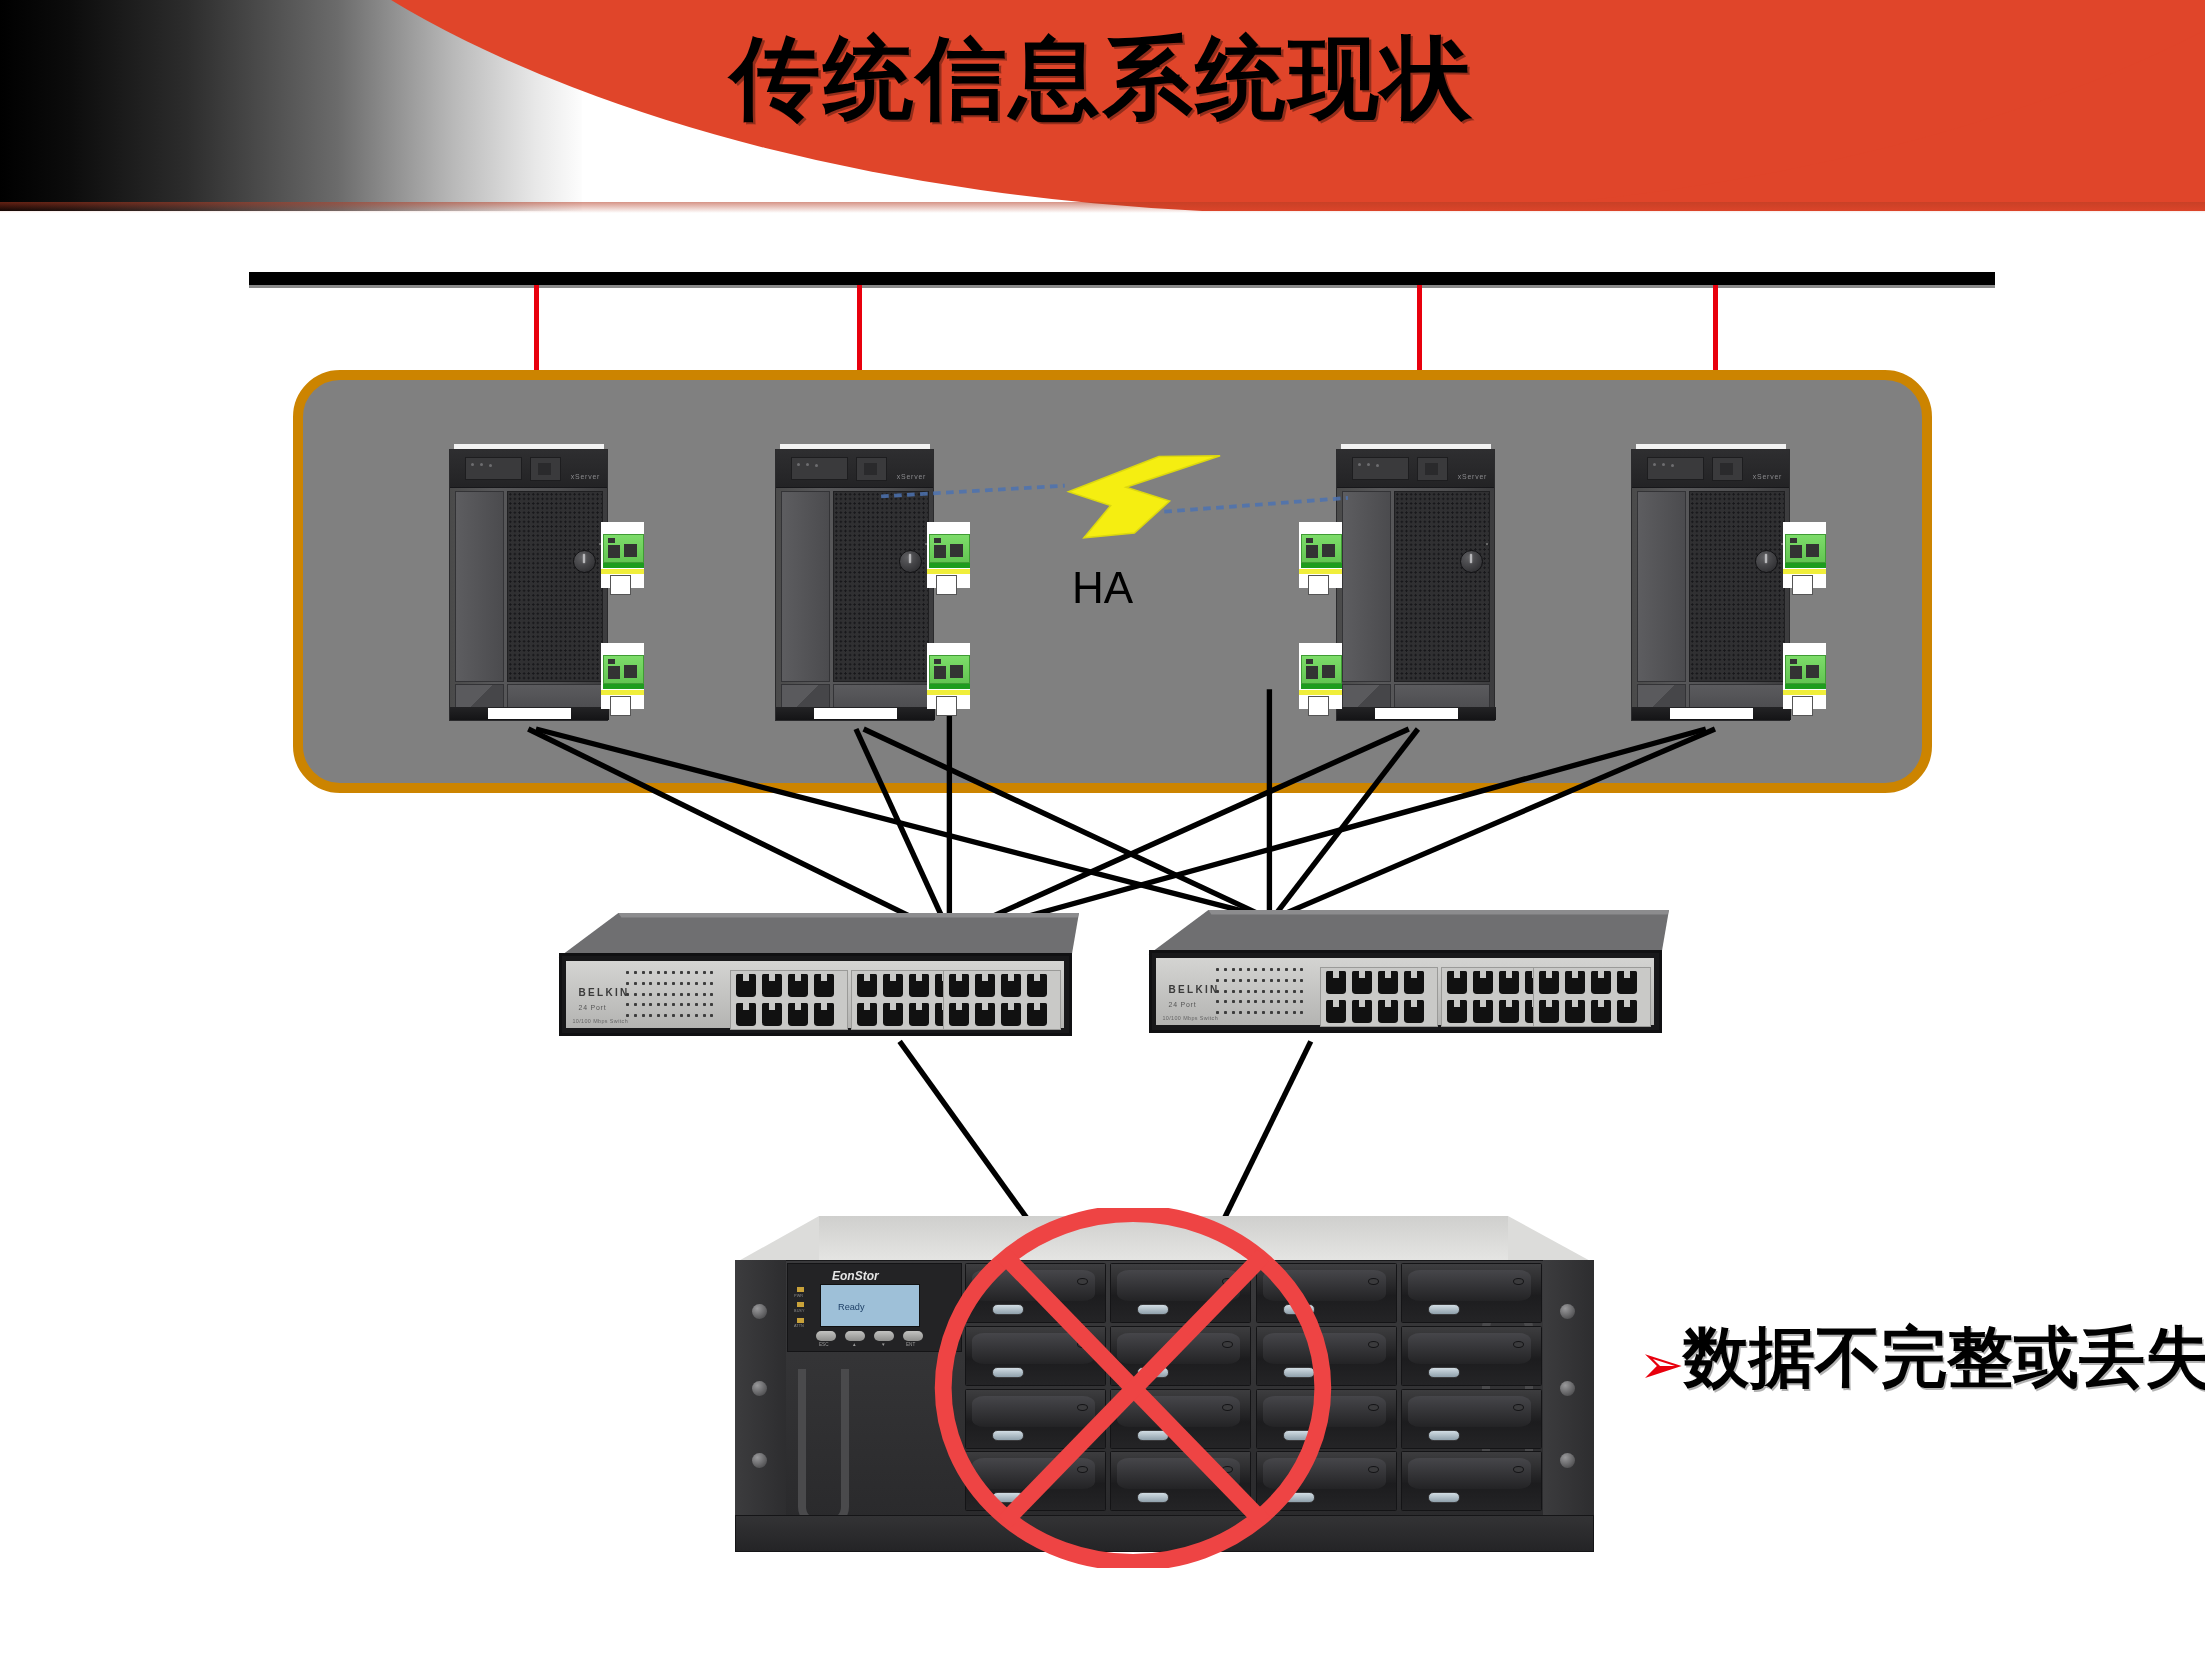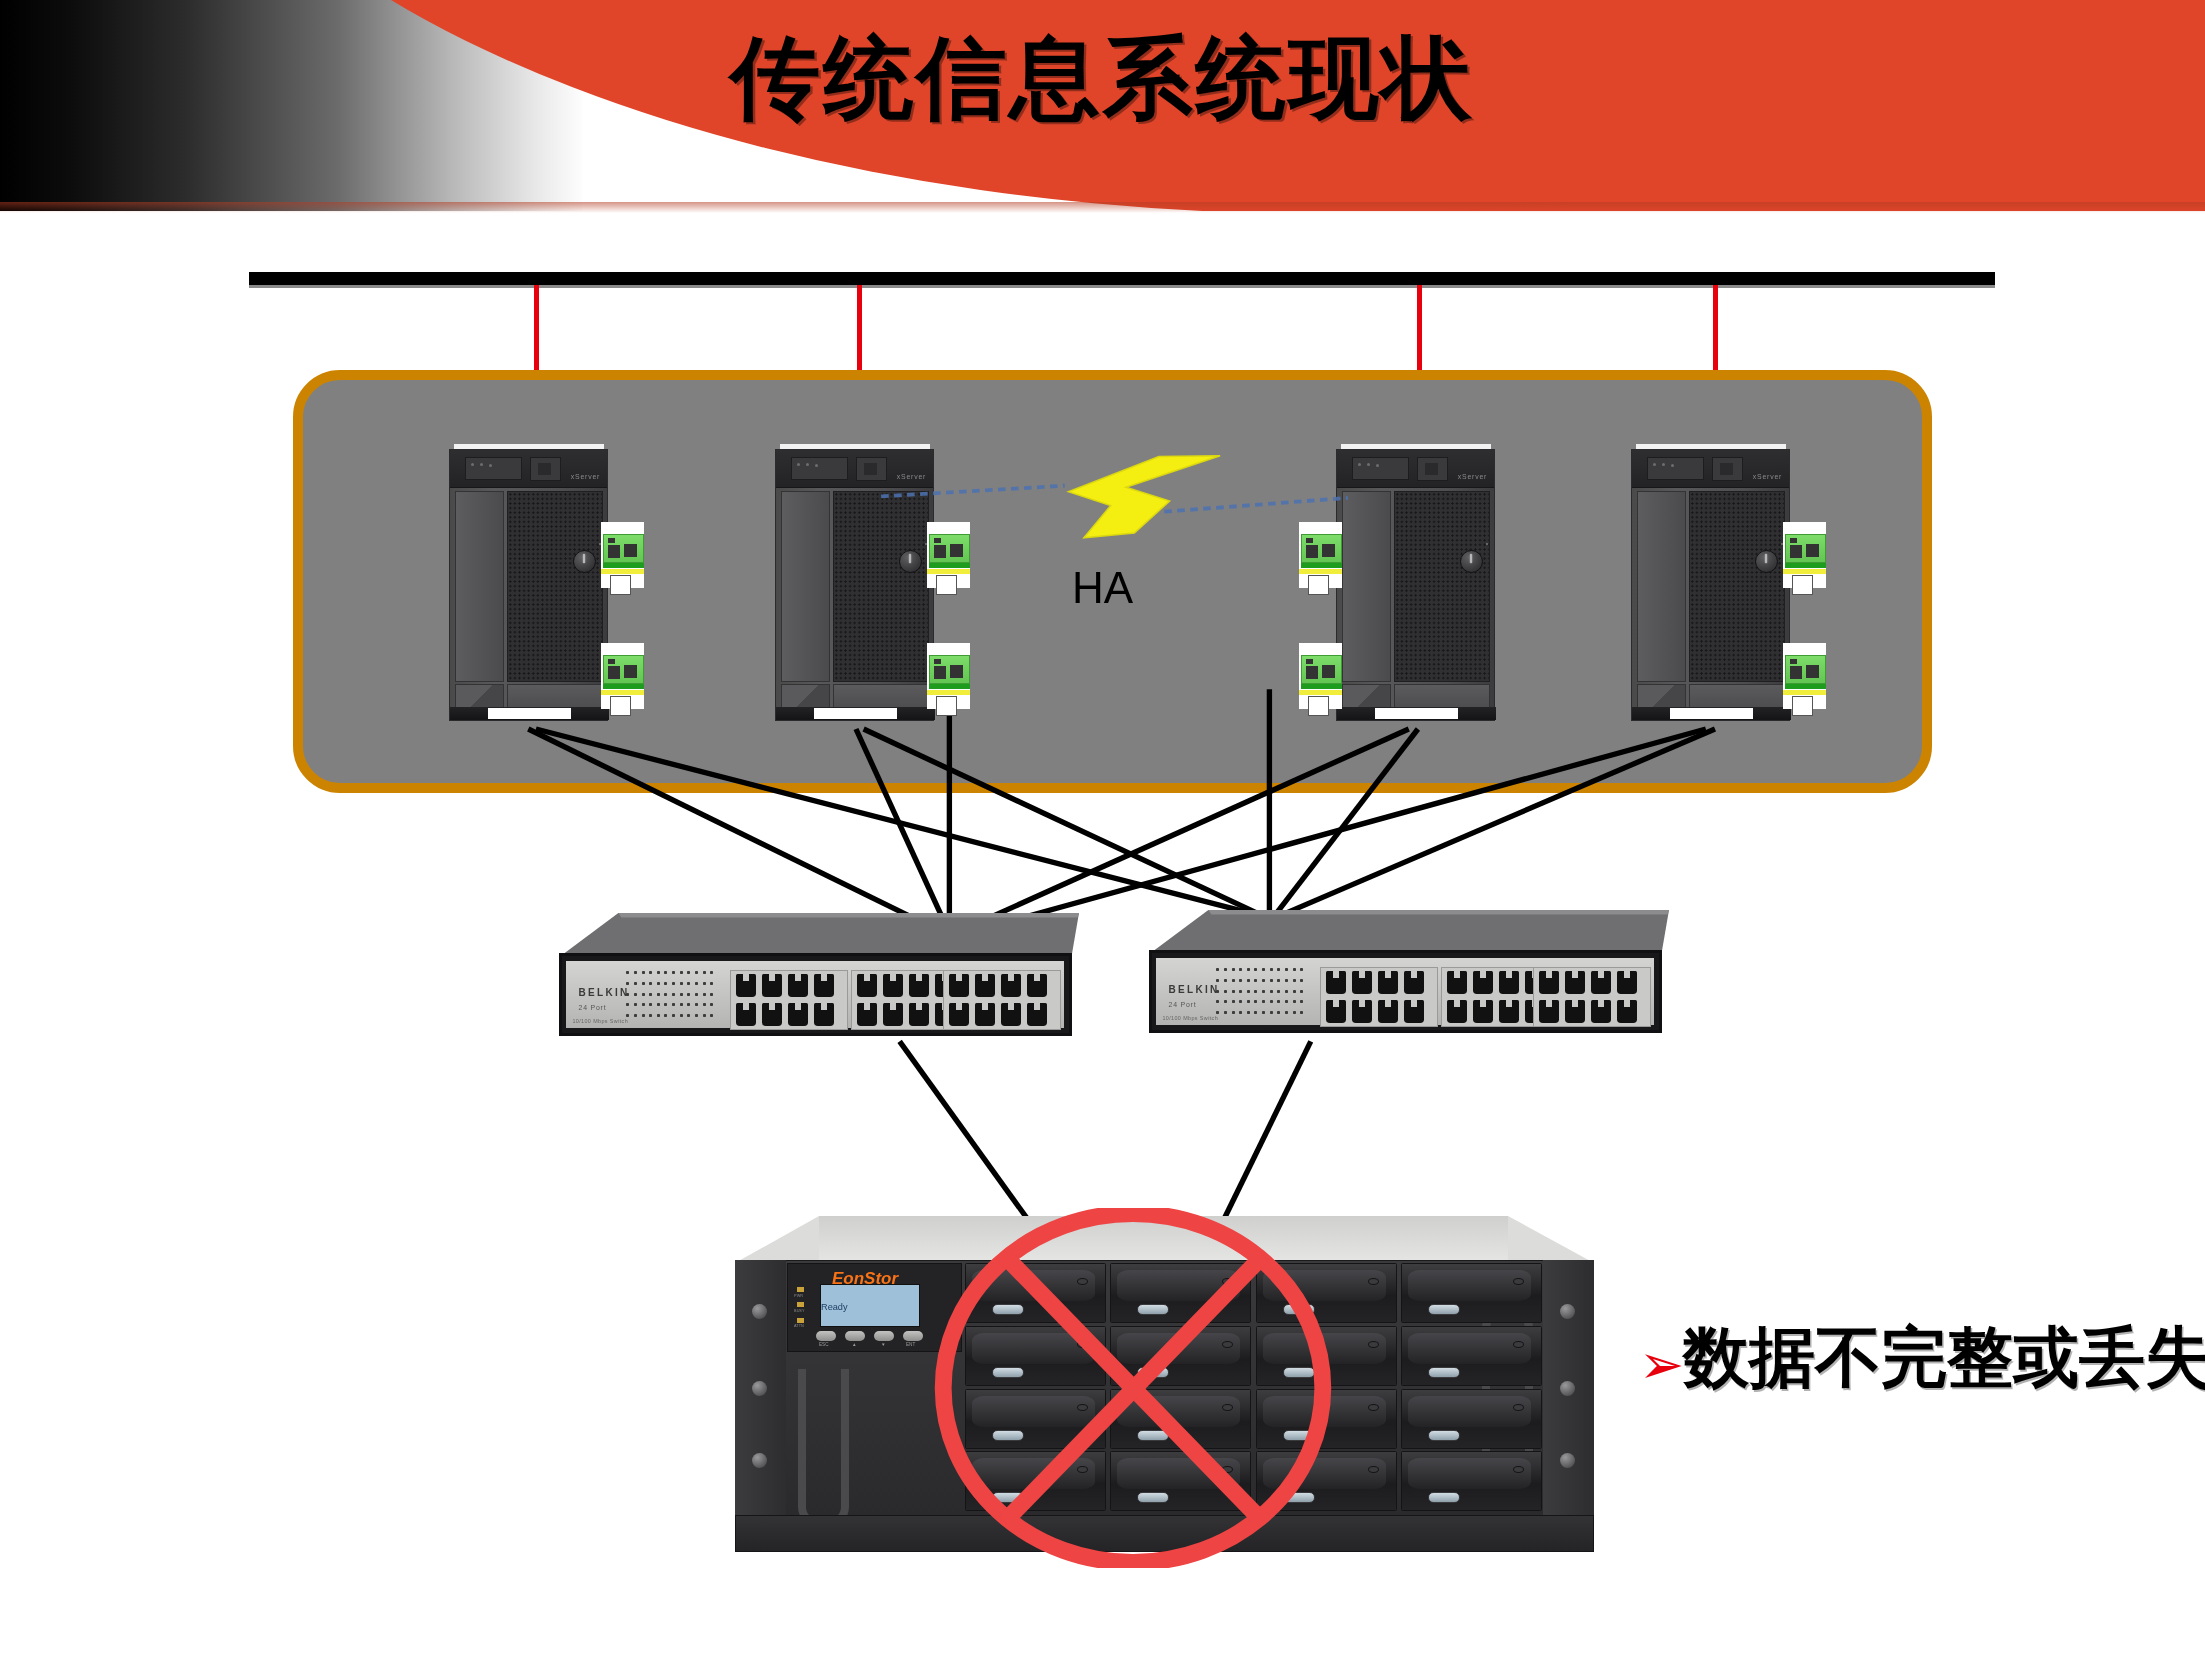--- a/index.html
+++ b/index.html
@@ -111,24 +111,24 @@
      background:linear-gradient(to bottom,#3a3a3c,#2a2a2c);border:1.5px solid #1a1a1c;box-sizing:border-box;}
   .st-earl,.st-earr{position:absolute;top:44px;width:51px;height:259px;
      background:linear-gradient(to right,#3c3c3e,#2d2d2f);}
   .st-earl{left:0;} .st-earr{right:0;}
   .st-screw{position:absolute;left:17px;width:15.3px;height:15.3px;border-radius:50%;
      background:radial-gradient(circle at 35% 30%,#9a9a9c,#3b3b3d);}
   .st-handle{position:absolute;width:35px;height:176px;
      border:8.4px solid #4a4a4c;border-radius:18.4px;background:transparent;}
   #st-lcdpanel{position:absolute;left:52px;top:47px;width:175px;height:89px;
      background:#232325;border:1.5px solid #141416;box-sizing:border-box;}
-  #st-lcdbrand{position:absolute;left:44px;top:4.6px;font-size:17px;color:#f97316;font-weight:bold;font-style:italic;}
+  #st-lcdbrand{position:absolute;left:44px;top:4.6px;font-size:12px;color:#e5e5e5;font-weight:bold;font-style:italic;}
   #st-lcd{position:absolute;left:32px;top:20px;width:100px;height:43px;
      background:#9ec0d8;border:1.5px solid #111;box-sizing:border-box;}
-  #st-lcdtext{position:absolute;left:0;top:17px;font-size:9.2px;color:#1d3f66;}
+  #st-lcdtext{position:absolute;left:17px;top:17px;font-size:9.2px;color:#1d3f66;}
   .st-ledrow{position:absolute;left:9.2px;width:6.9px;height:5.4px;background:#c9a23a;}
   .st-ledtxt{position:absolute;left:6.1px;font-size:3.8px;color:#8a8a8a;}
   .st-btn{position:absolute;top:67px;width:20px;height:10px;border-radius:5.4px;
      background:linear-gradient(to bottom,#c3c3c1,#8e8e8c);}
   .st-btntxt{position:absolute;top:78px;font-size:4.6px;color:#999;}
   #st-drives{position:absolute;left:230px;top:47px;width:582px;height:253px;}
   .st-drive{position:absolute;width:141px;height:60px;
      background:linear-gradient(to bottom,#3d3d3f 0%,#313133 22%,#1c1c1e 55%,#242426 100%);
      border:0.8px solid #141416;box-sizing:border-box;border-radius:1.5px;}
   .st-dbezel{position:absolute;left:6.1px;top:6.1px;width:123px;height:31px;border-radius:12.3px/7.7px;

